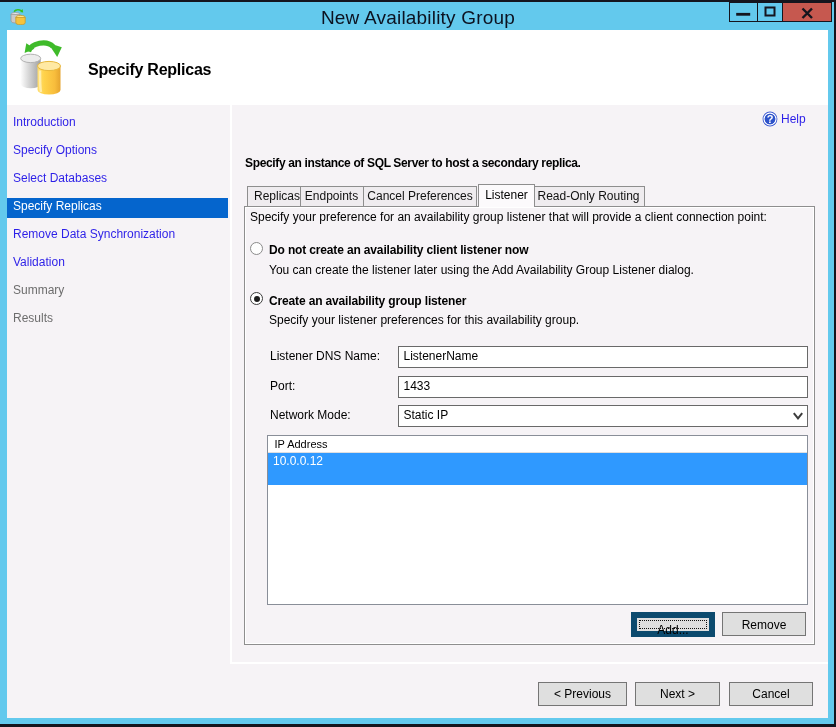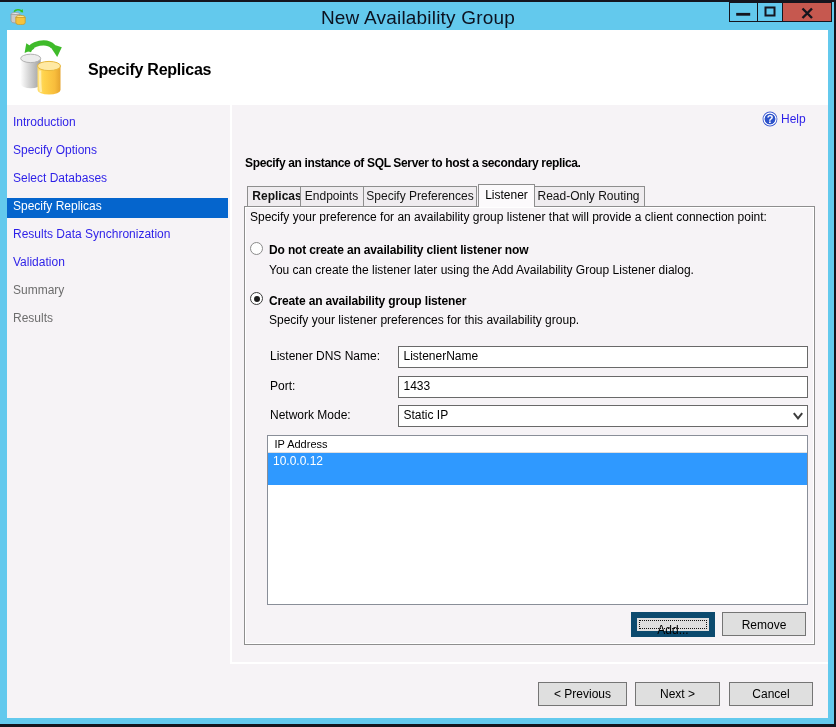--- a/index.html
+++ b/index.html
@@ -89,42 +89,42 @@
       <path d="M8.5 11.5 C11 2.5 27 0 33 6.5" fill="none" stroke="#3fbb2a" stroke-width="5.2"></path>
       <path d="M4.6 13 L6.3 3.2 L14.5 8.8 Z" fill="#3fbb2a"></path>
       <path d="M37.2 17 L27.8 2.8 L41.8 7.2 Z" fill="#3fbb2a"></path>
     </svg>
     <div class="abs bold" style="left:81px;top:31px;font-size:16px;letter-spacing:-0.25px;">Specify Replicas</div>
 
     <div class="abs navlink" style="top:77.5px;">Introduction</div>
     <div class="abs navlink" style="top:105.5px;">Specify Options</div>
     <div class="abs navlink" style="top:133.5px;">Select Databases</div>
     <div class="abs navsel">Specify Replicas</div>
-    <div class="abs navlink" style="top:189.5px;">Results Data Synchronization</div>
+    <div class="abs navlink" style="top:189.5px;">Remove Data Synchronization</div>
     <div class="abs navlink" style="top:217.5px;">Validation</div>
     <div class="abs navlink navgray" style="top:245.5px;">Summary</div>
     <div class="abs navlink navgray" style="top:273.5px;">Results</div>
 
     <div class="abs vdivider"></div>
     <div class="abs hdivider"></div>
 
     <svg class="abs" style="left:755px;top:81px" width="16" height="16" viewBox="0 0 16 16">
       <circle cx="8" cy="8" r="7.4" fill="#3a57cf"></circle>
       <circle cx="8" cy="8" r="6.9" fill="#4e6ad9"></circle>
       <circle cx="8" cy="8" r="5.9" fill="none" stroke="#ffffff" stroke-width="1.25"></circle>
       <circle cx="8" cy="8" r="5.3" fill="#2d52c9"></circle>
       <text x="8" y="12" text-anchor="middle" font-family="Liberation Sans" font-size="11" font-weight="bold" fill="#fff">?</text>
     </svg>
     <div class="abs" style="left:774px;top:81px;color:#2c1fe8;line-height:16px;">Help</div>
 
     <div class="abs bold" style="left:238px;top:126px;letter-spacing:-0.35px;">Specify an instance of SQL Server to host a secondary replica.</div>
 
-    <div class="abs tab" style="left:240px;width:60px;font-weight:bold;">Replicas</div>
+    <div class="abs tab" style="left:240px;width:60px;">Replicas</div>
     <div class="abs tab" style="left:292.5px;width:64px;">Endpoints</div>
-    <div class="abs tab" style="left:356px;width:114px;">Specify Preferences</div>
+    <div class="abs tab" style="left:356px;width:114px;">Cancel Preferences</div>
     <div class="abs tab" style="left:525.5px;width:112px;">Read-Only Routing</div>
     <div class="abs tabbox"></div>
     <div class="abs tabactive">Listener</div>
 
     <div class="abs txt" style="left:243px;top:180px;">Specify your preference for an availability group listener that will provide a client connection point:</div>
 
     <div class="abs radio" style="left:243px;top:212px;"></div>
     <div class="abs txt bold" style="left:262px;top:213px;letter-spacing:-0.15px;">Do not create an availability client listener now</div>
     <div class="abs txt" style="left:262px;top:232.5px;">You can create the listener later using the Add Availability Group Listener dialog.</div>
 

